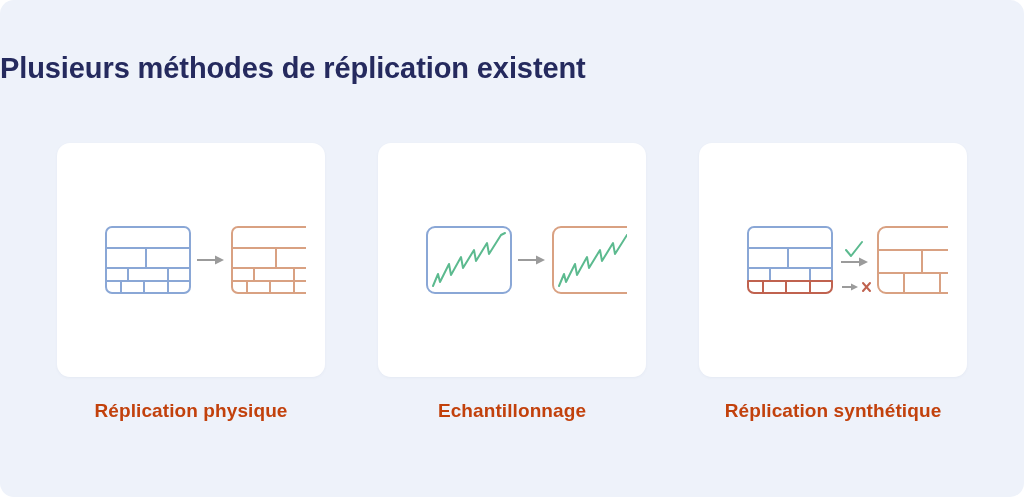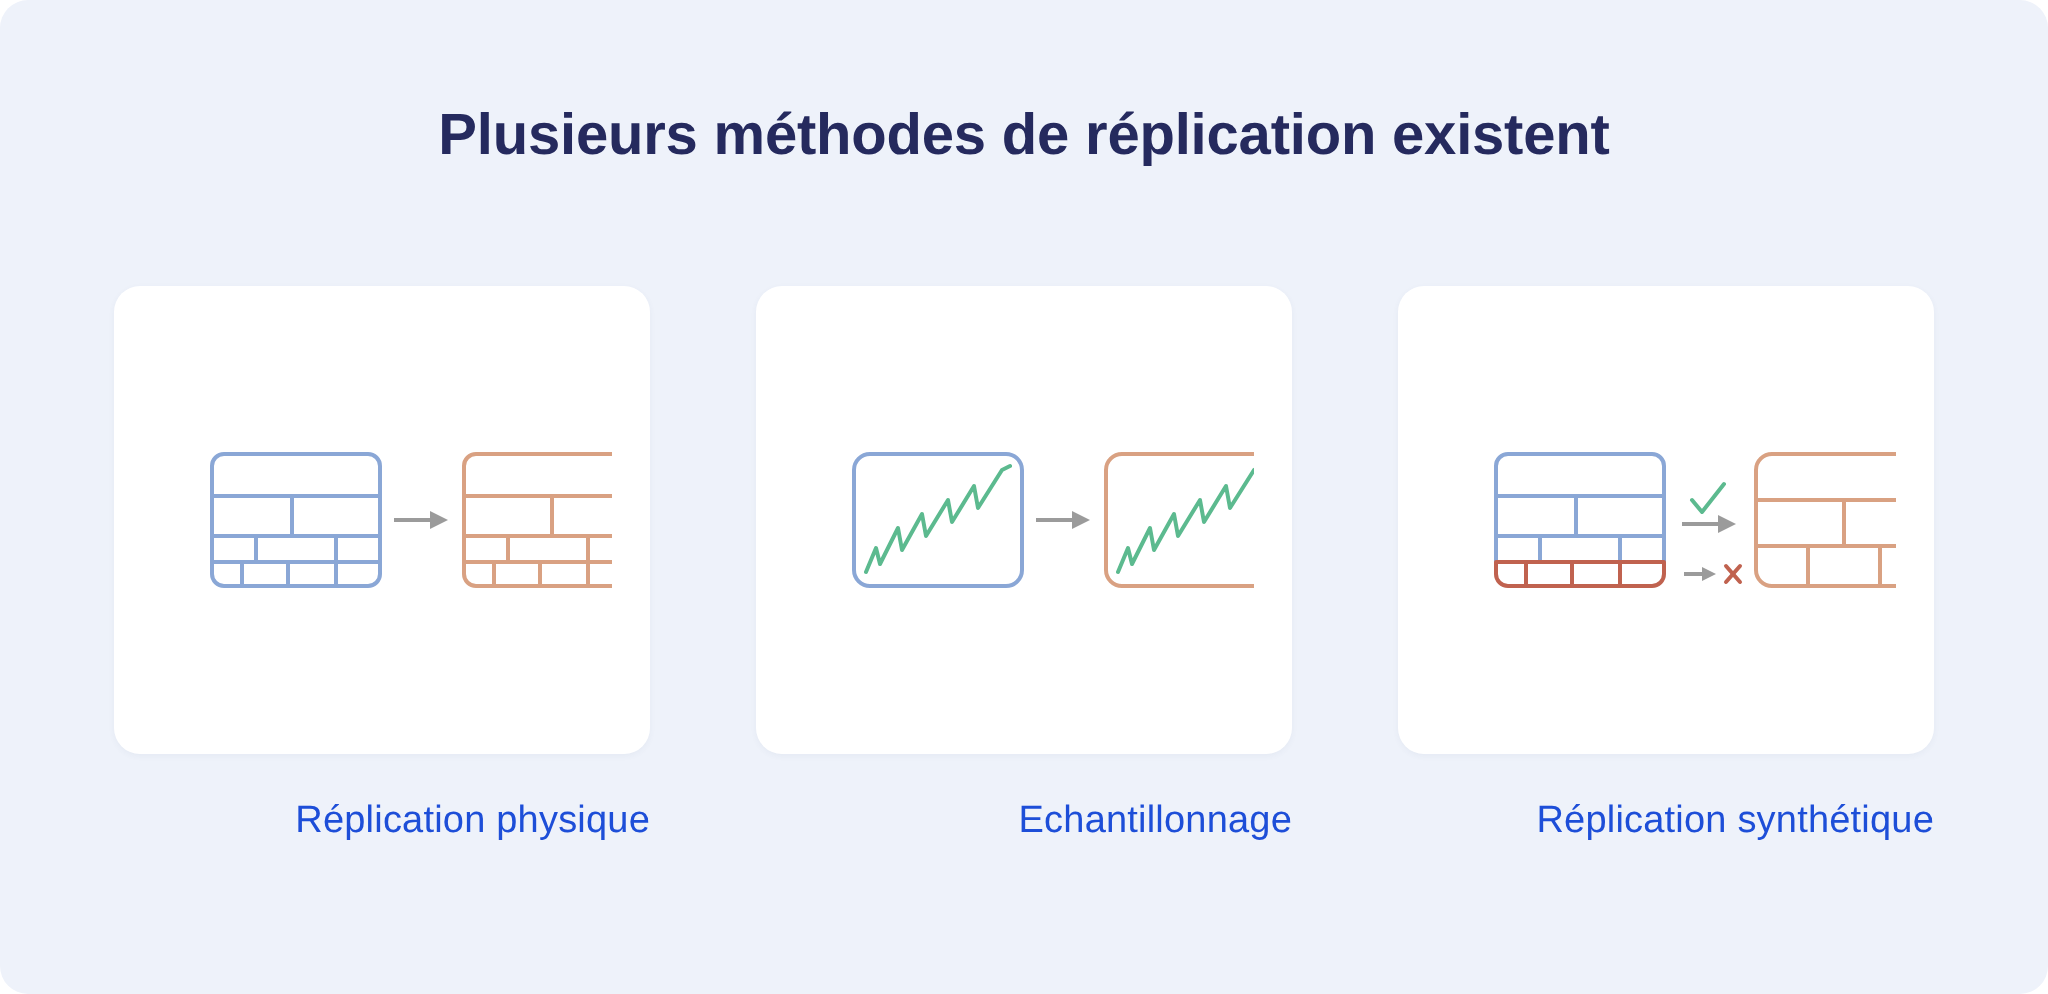--- a/index.html
+++ b/index.html
@@ -20,21 +20,21 @@
     background: #eef2fa;
     border-radius: 14px;
     box-sizing: border-box;
     overflow: hidden;
   }
   .title {
     position: absolute;
     left: 0;
     top: 52px;
     width: 1024px;
-    text-align: center;
+    text-align: left;
     font-size: 29px;
     font-weight: bold;
     color: #252a5e;
     letter-spacing: -0.1px;
   }
   .cards {
     position: absolute;
     left: 57px;
     top: 143px;
     width: 910px;
@@ -60,24 +60,24 @@
   .captions {
     position: absolute;
     left: 57px;
     top: 400px;
     width: 910px;
     display: flex;
     justify-content: space-between;
   }
   .caption {
     width: 268px;
-    text-align: right;
+    text-align: center;
     font-size: 19px;
-    color: #1d4ed8;
-    font-weight: normal;
+    color: #c2410c;
+    font-weight: bold;
     letter-spacing: 0.1px;
   }
 </style>
 </head>
 <body>
 
 <div class="slide">
 
   <div class="title">Plusieurs méthodes de réplication existent</div>
 

